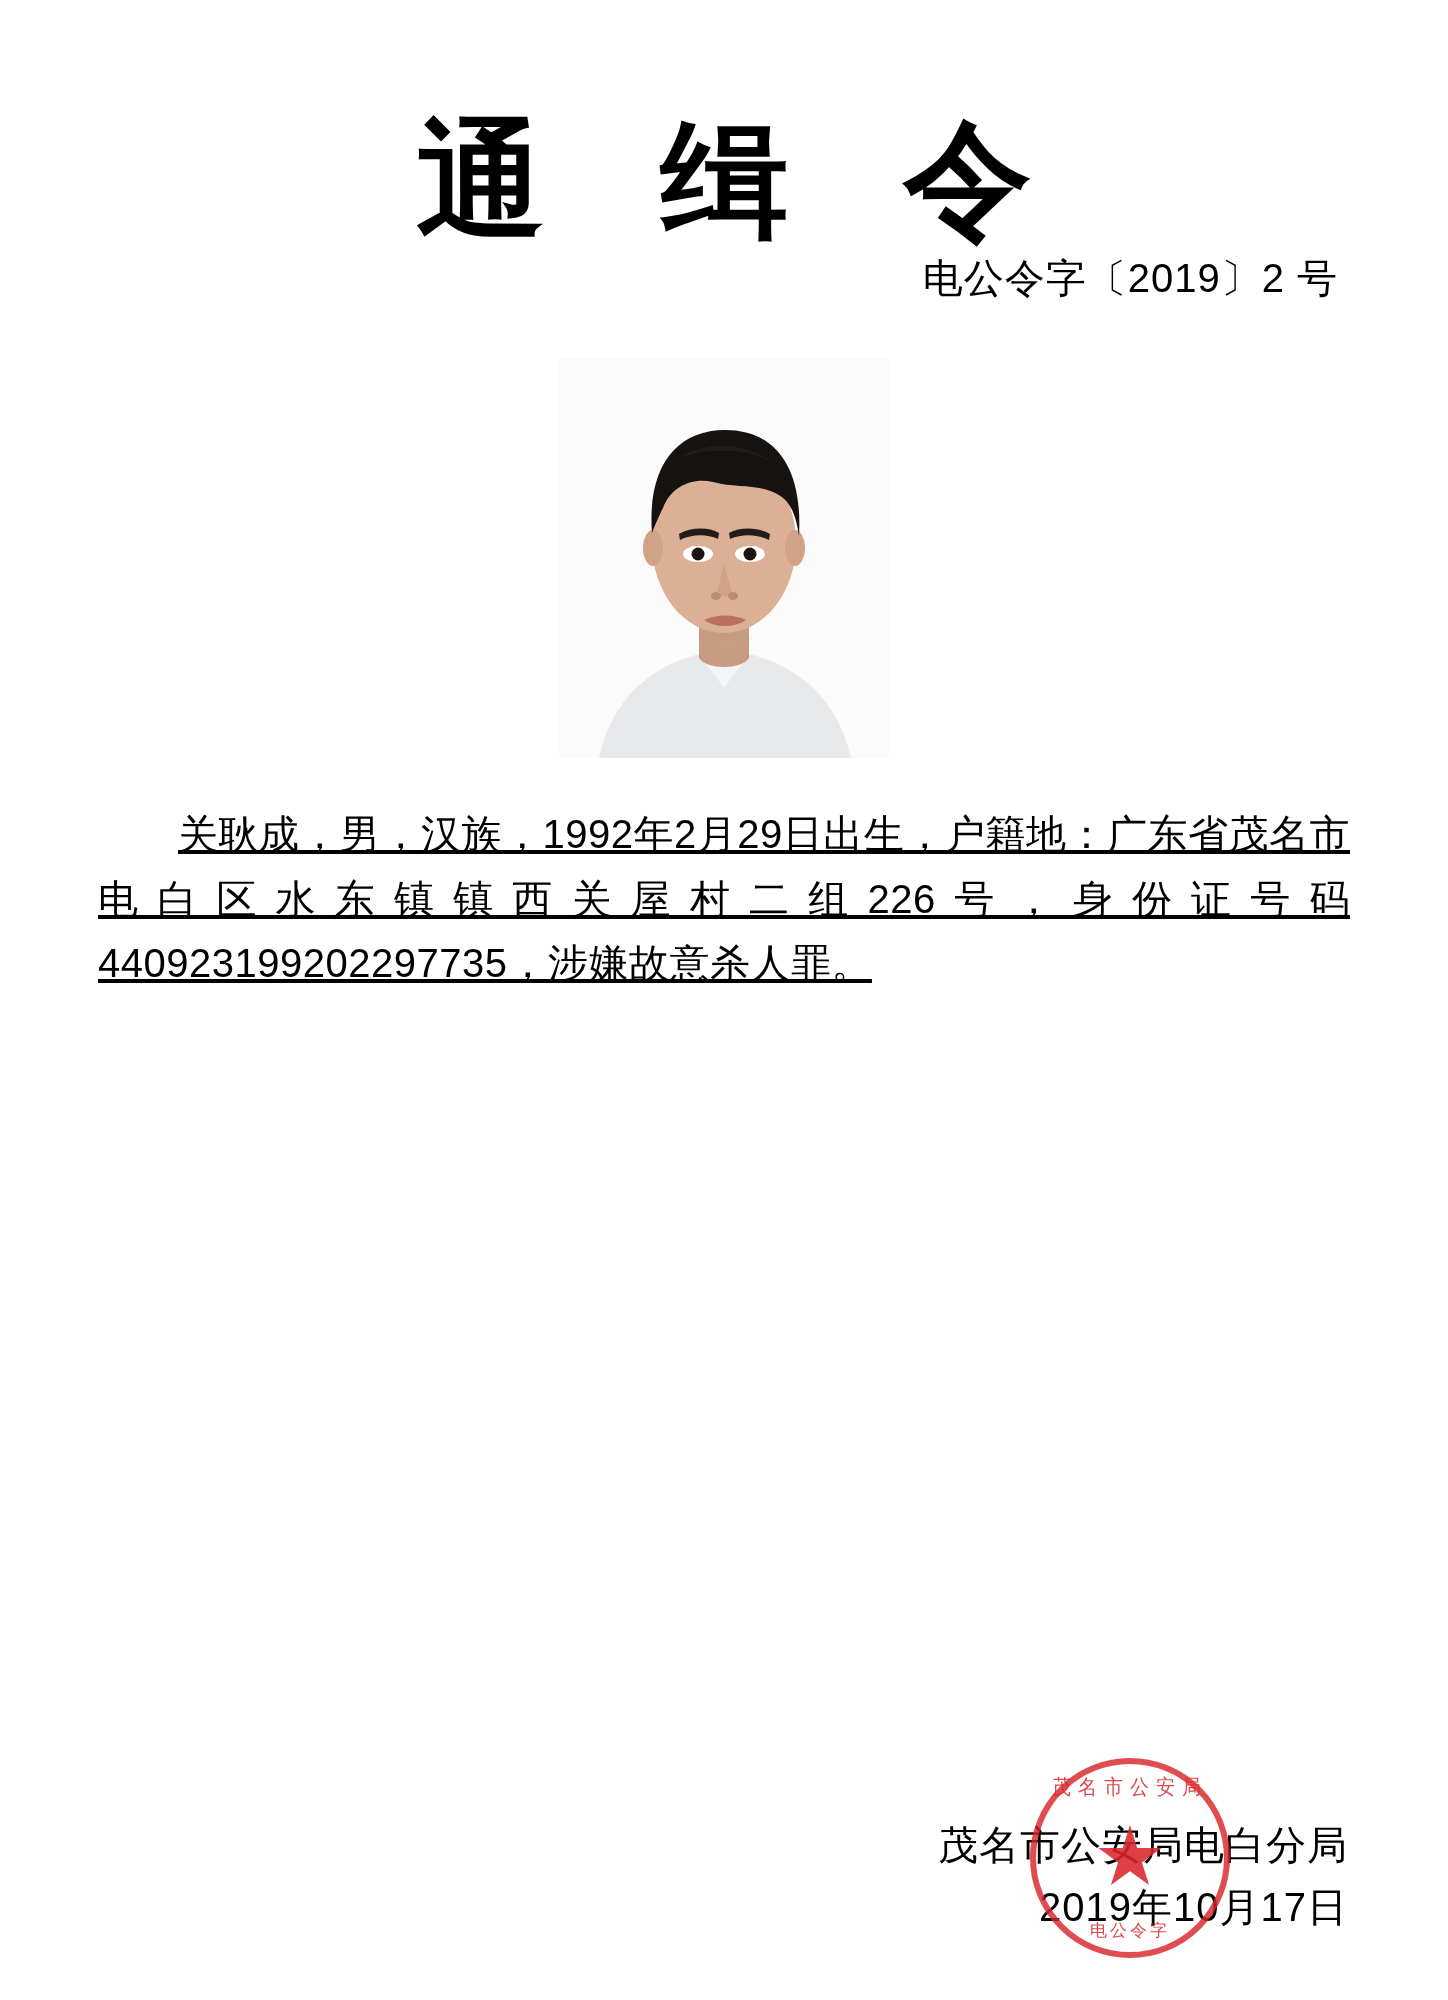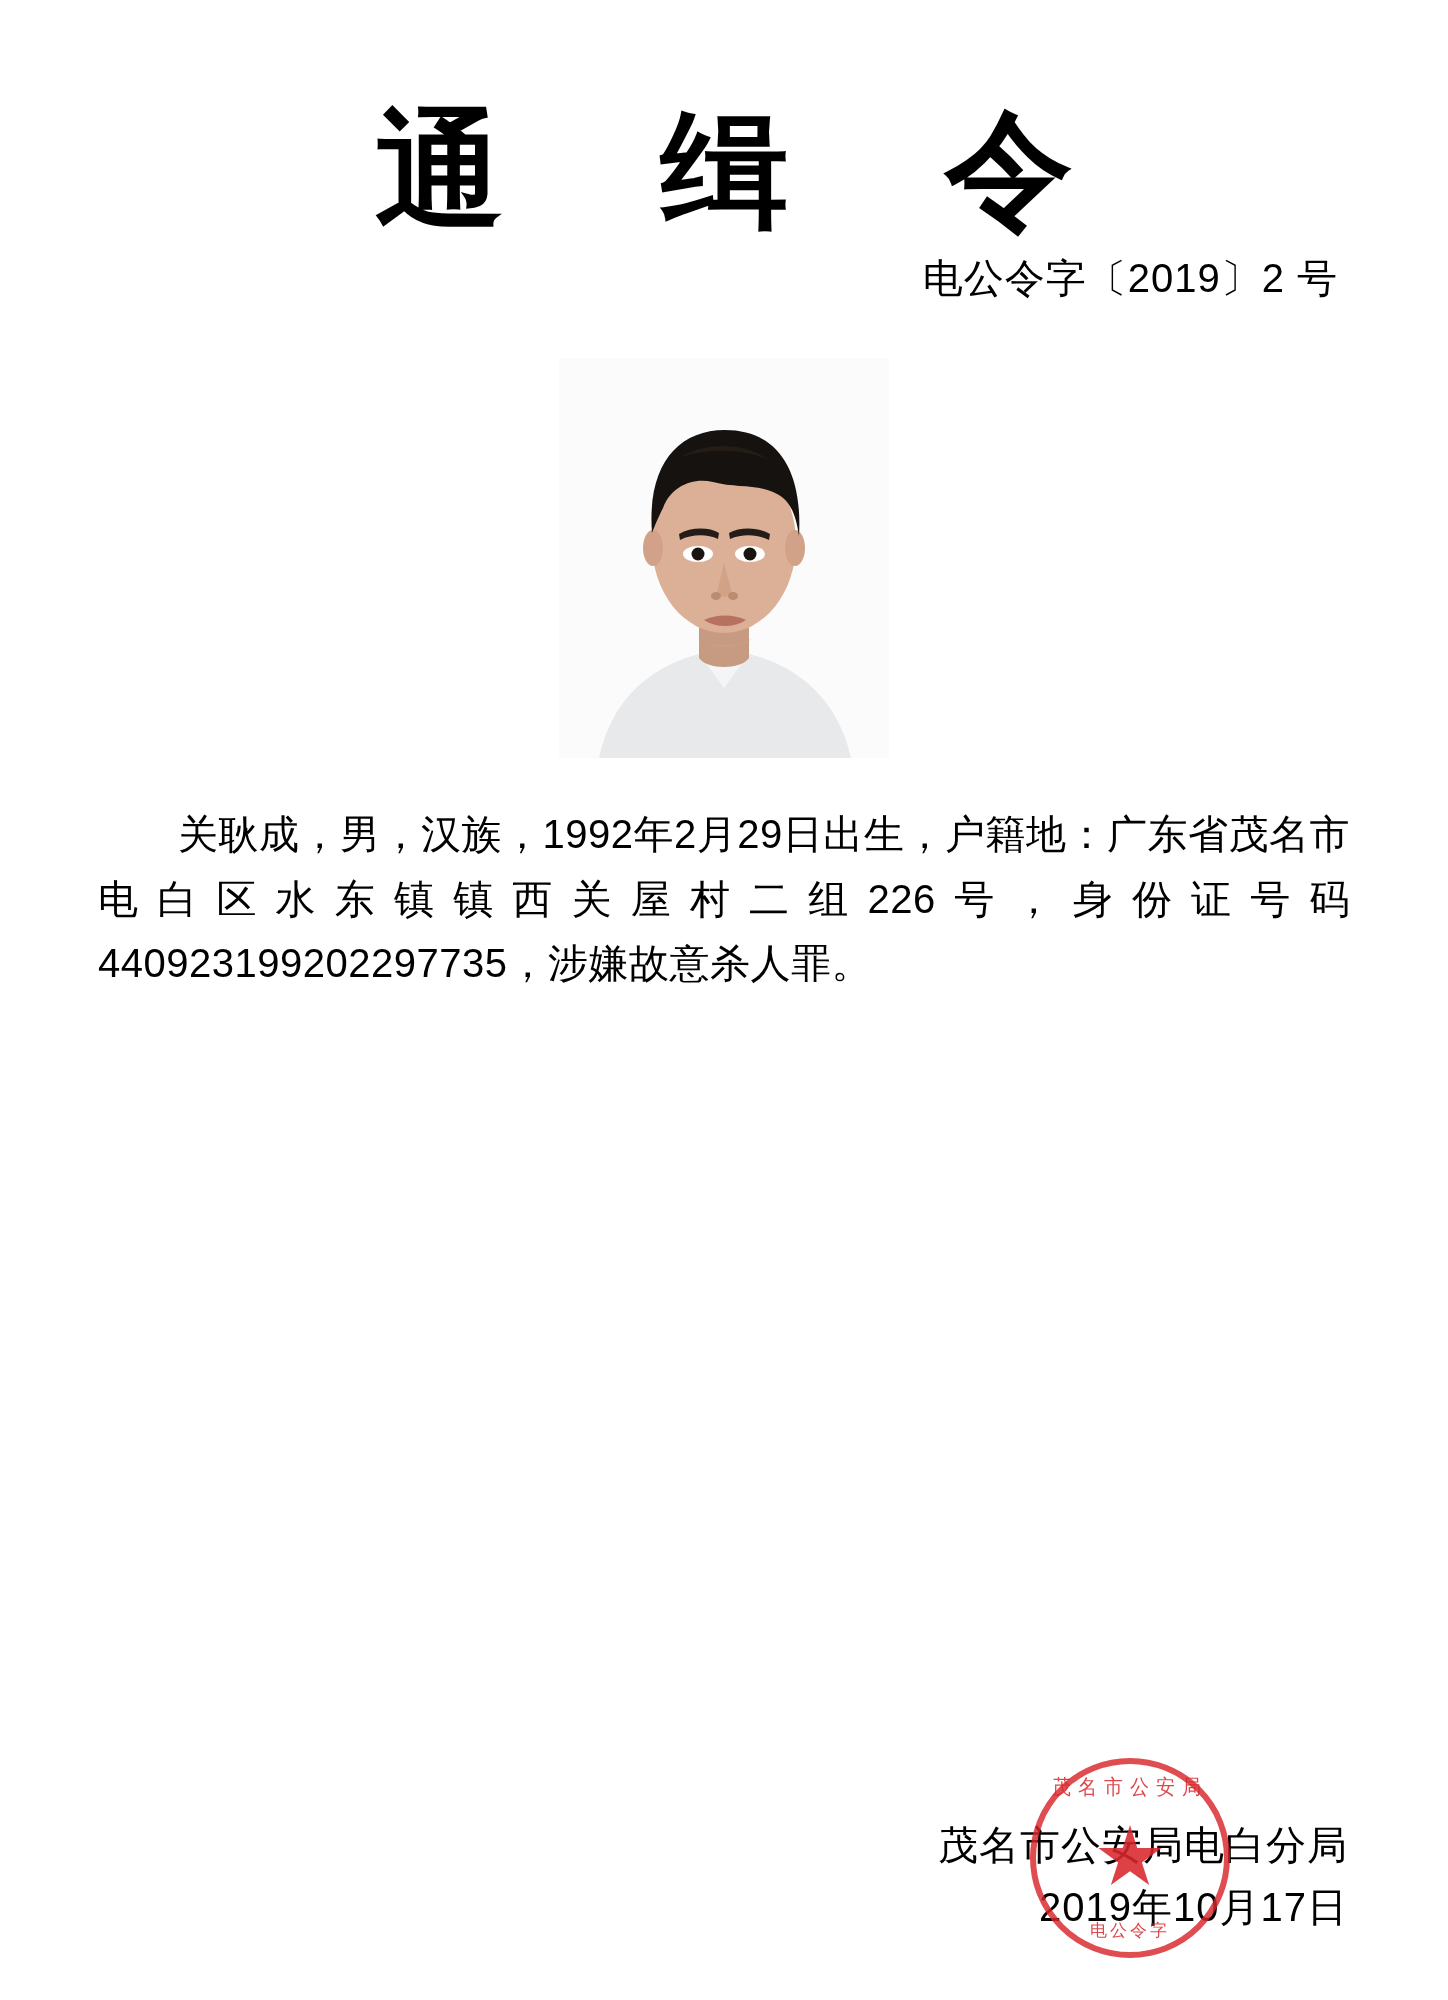--- a/index.html
+++ b/index.html
@@ -25,21 +25,21 @@
 
   
   .title {
     text-align: center;
     font-size: 128px;
     font-weight: 700;
     letter-spacing: 40px;
     line-height: 1.1;
     margin-top: 110px;
     text-indent: 40px;
-    font-family: Liberation Mono, monospace;
+    font-family: Liberation Sans, sans-serif;
   }
 
   
   .doc-number {
     text-align: right;
     font-size: 40px;
     padding-right: 18px;
     letter-spacing: 1px;
   }
 
@@ -71,20 +71,21 @@
     margin-top: 44px;
     font-size: 40px;
     line-height: 1.62;
     letter-spacing: 0.5px;
     text-align: justify;
     padding: 0 6px;
   }
   .body-text p {
     margin: 0 0 6px 0;
     text-indent: 80px;
+    text-decoration: underline;
   }
 
   
   .signature {
     position: absolute;
     right: 100px;
     bottom: 172px;
     text-align: right;
     font-size: 40px;
     line-height: 1.55;

